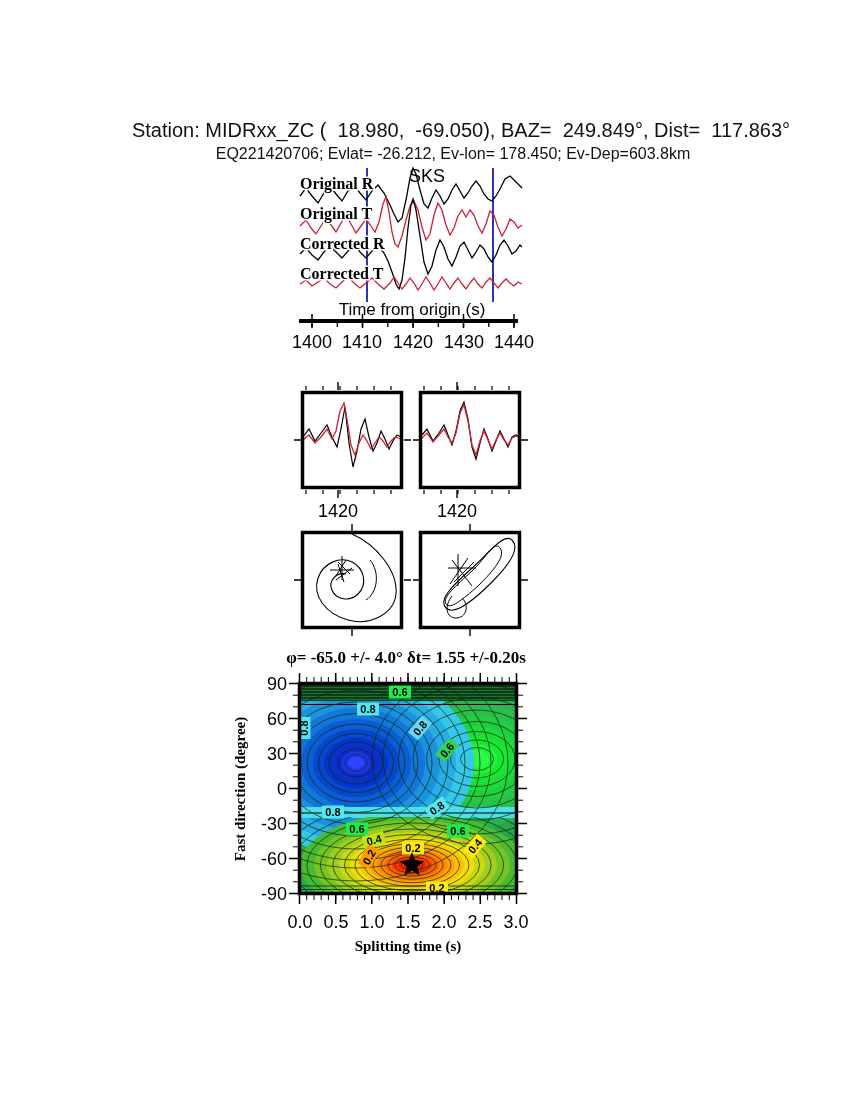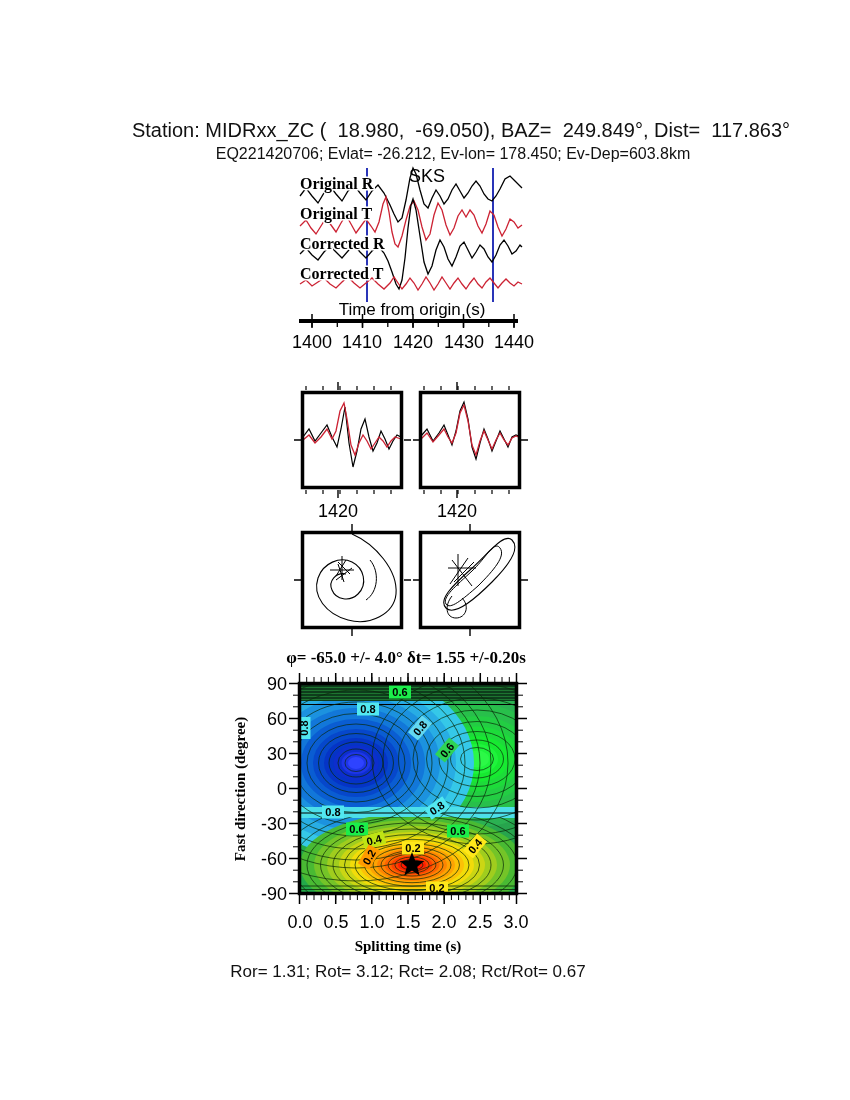--- a/index.html
+++ b/index.html
@@ -300,14 +300,13 @@
       <text class="sans axnum" x="372" y="928" text-anchor="middle">1.0</text>
       <text class="sans axnum" x="408" y="928" text-anchor="middle">1.5</text>
       <text class="sans axnum" x="444" y="928" text-anchor="middle">2.0</text>
       <text class="sans axnum" x="480" y="928" text-anchor="middle">2.5</text>
       <text class="sans axnum" x="516" y="928" text-anchor="middle">3.0</text>
 
       <text class="serifb" x="408" y="951" text-anchor="middle" font-size="15">Splitting time (s)</text>
     </g>
   </svg>
 
-  <div id="footer-stats">Ror= 1.31; Rot= 3.12; Rct= 2.08; Rct/Rot= 0.67</div>
 </div>
 
 </body></html>

